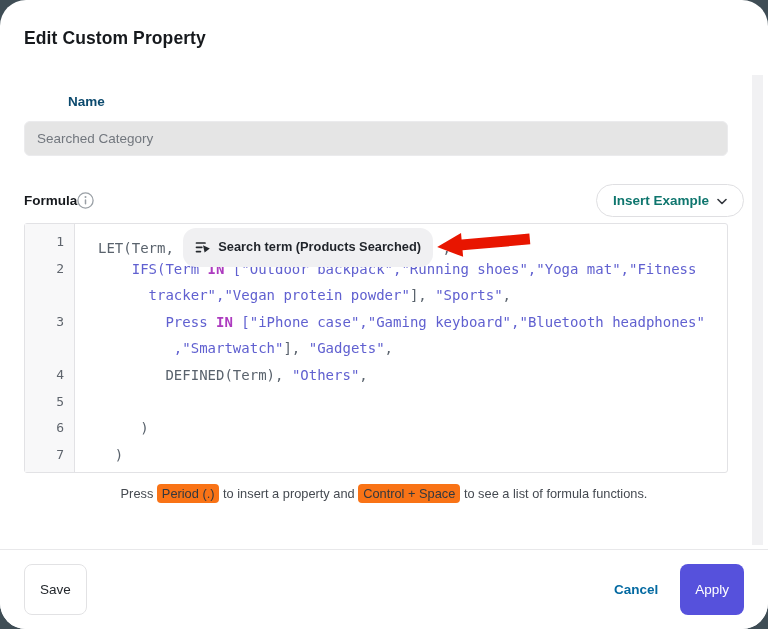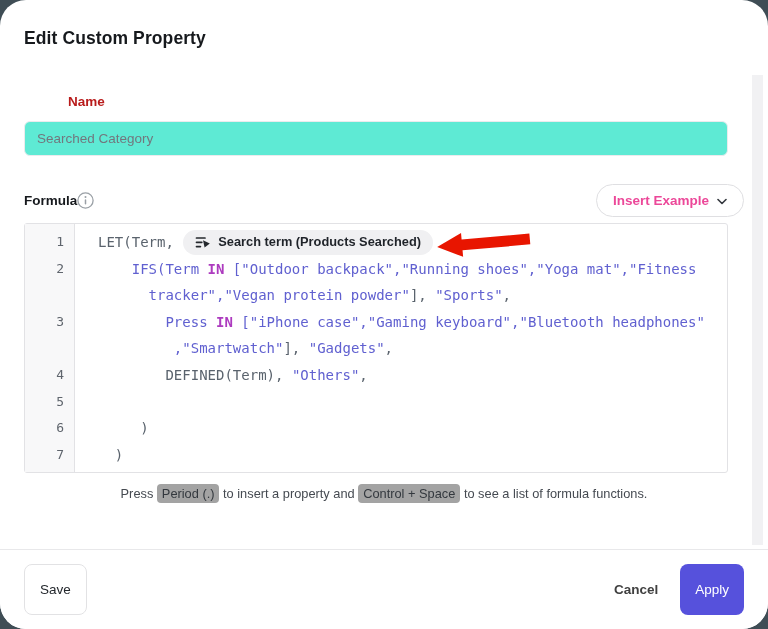--- a/index.html
+++ b/index.html
@@ -1,63 +1,63 @@
 <!DOCTYPE html>
 <html><head>
 <meta charset="utf-8">
 <style>
   * { margin:0; padding:0; box-sizing:border-box; }
   html,body { width:768px; height:629px; background:#3f4d55; font-family:"Liberation Sans",sans-serif; }
   .modal { position:relative; width:768px; height:629px; background:#ffffff; border-radius:26px; overflow:hidden; }
   .modal-title { font-size:17.5px; font-weight:700; color:#16191d; padding:28px 24px 0 24px; letter-spacing:.1px; }
 
   .content { padding:0 24px; }
-  .field-label { display:block; font-size:13.5px; font-weight:700; color:#b91c1c; margin-top:45px;padding-left:44px; }
-  .name-input { margin-top:12px; width:704px; height:35px; background:#5eead4; border:1px solid #ebebed;
+  .field-label { display:block; font-size:13.5px; font-weight:700; color:#0c4a6e; margin-top:45px;padding-left:44px; }
+  .name-input { margin-top:12px; width:704px; height:35px; background:#e5e5e5; border:1px solid #ebebed;
     border-radius:6px; padding:0 12px; font-size:13.5px; color:#72777e; outline:none; font-family:"Liberation Sans",sans-serif; }
 
   .formula-row { margin-top:28px; display:flex; align-items:center; justify-content:space-between; height:33px; }
   .formula-label-wrap { display:flex; align-items:center; gap:0; }
   .formula-label { font-size:13.5px; font-weight:700; color:#16191d; }
   .info-icon { display:inline-flex; color:#9aa0a6; }
   .insert-example-btn { display:flex; align-items:center; gap:8px; height:33px; padding:0 16px;
     background:#fff; border:1px solid #dfdfe2; border-radius:17px; font-size:13.5px; font-weight:600;
-    color:#ec4899; cursor:pointer; font-family:"Liberation Sans",sans-serif; }
+    color:#0f766e; cursor:pointer; font-family:"Liberation Sans",sans-serif; }
   .chev { display:inline-flex; color:#33383e; margin-top:1px; }
 
   .editor { position:relative; margin-top:6px; width:704px; height:250px; border:1px solid #e2e2e5; border-radius:3px; background:#fff; }
   .gutter-col { position:absolute; left:0; top:0; bottom:0; width:50px; background:#f8f8f9; border-right:1px solid #e2e2e5; }
   .rows { position:relative; padding-top:5px; }
   .crow { display:flex; height:26.6px; line-height:26.6px; }
   .gut { width:50px; flex:0 0 50px; text-align:right; padding-right:11px; font-family:"DejaVu Sans Mono",monospace;
     font-size:13px; color:#5f656d; }
   .code { white-space:pre; font-family:"DejaVu Sans Mono",monospace; font-size:14px; padding-left:23px; color:#5a636d; }
   .t-plain { color:#5a636d;margin-top:28px; }
   .t-str { color:#6060d0; }
   .t-kw { color:#ad3bbf; font-weight:700; }
   .t-green { color:#3d9a74; }
 
-  .chip { display:inline-flex; align-items:center; gap:7px; height:25px; padding:0 12px; margin:0 1px;
+  .chip { display:inline-flex; align-items:center; gap:7px; height:39px; padding:0 12px; margin:0 1px;
     background:#f0f0f2; border-radius:13px; vertical-align:middle; position:relative; top:-1px; cursor:pointer; }
   .chip-label { font-family:"Liberation Sans",sans-serif; font-size:12.8px; font-weight:600; color:#1f2329; white-space:nowrap; }
   .chip-icon { display:inline-flex; color:#24282d; }
 
   .red-arrow { position:absolute; left:410px; top:5px; width:98px; height:28px; transform:rotate(-5deg); pointer-events:none; }
 
   .hint { margin-top:13px; text-align:center; font-size:12.8px; color:#454a51; }
-  .kbd { background:#a3a3a3; border-radius:4px; padding:2px 5px; color:#33383e; font-weight:500; }
+  .kbd { background:#f97316; border-radius:4px; padding:2px 5px; color:#33383e; font-weight:500; }
 
   .scroll-track { position:absolute; right:5px; top:75px; width:11px; height:470px; background:#f1f1f3; }
 
   .footer { position:absolute; left:0; right:0; bottom:0; height:80px; border-top:1px solid #e8e8ea; background:#fff;
     display:flex; align-items:center; justify-content:space-between; padding:0 24px; }
   .btn { height:51px; border-radius:8px; font-size:13.5px; cursor:pointer; font-family:"Liberation Sans",sans-serif; }
   .btn-save { padding:0 15px; background:#fff; border:1px solid #e2e2e4; color:#24282d; font-weight:500; }
   .footer-right { display:flex; align-items:center; gap:22px; }
-  .btn-cancel { background:transparent; border:none; color:#404040; font-weight:600; padding:0; }
+  .btn-cancel { background:transparent; border:none; color:#0369a1; font-weight:600; padding:0; }
   .btn-apply { padding:12px 15px; background:#5651dc; border:none; color:#ffffff; font-weight:500; }
 </style>
 </head>
 <body>
 
 <div class="modal">
   <div class="modal-title">Edit Custom Property</div>
 
   <div class="content">
     <label class="field-label">Name</label>

